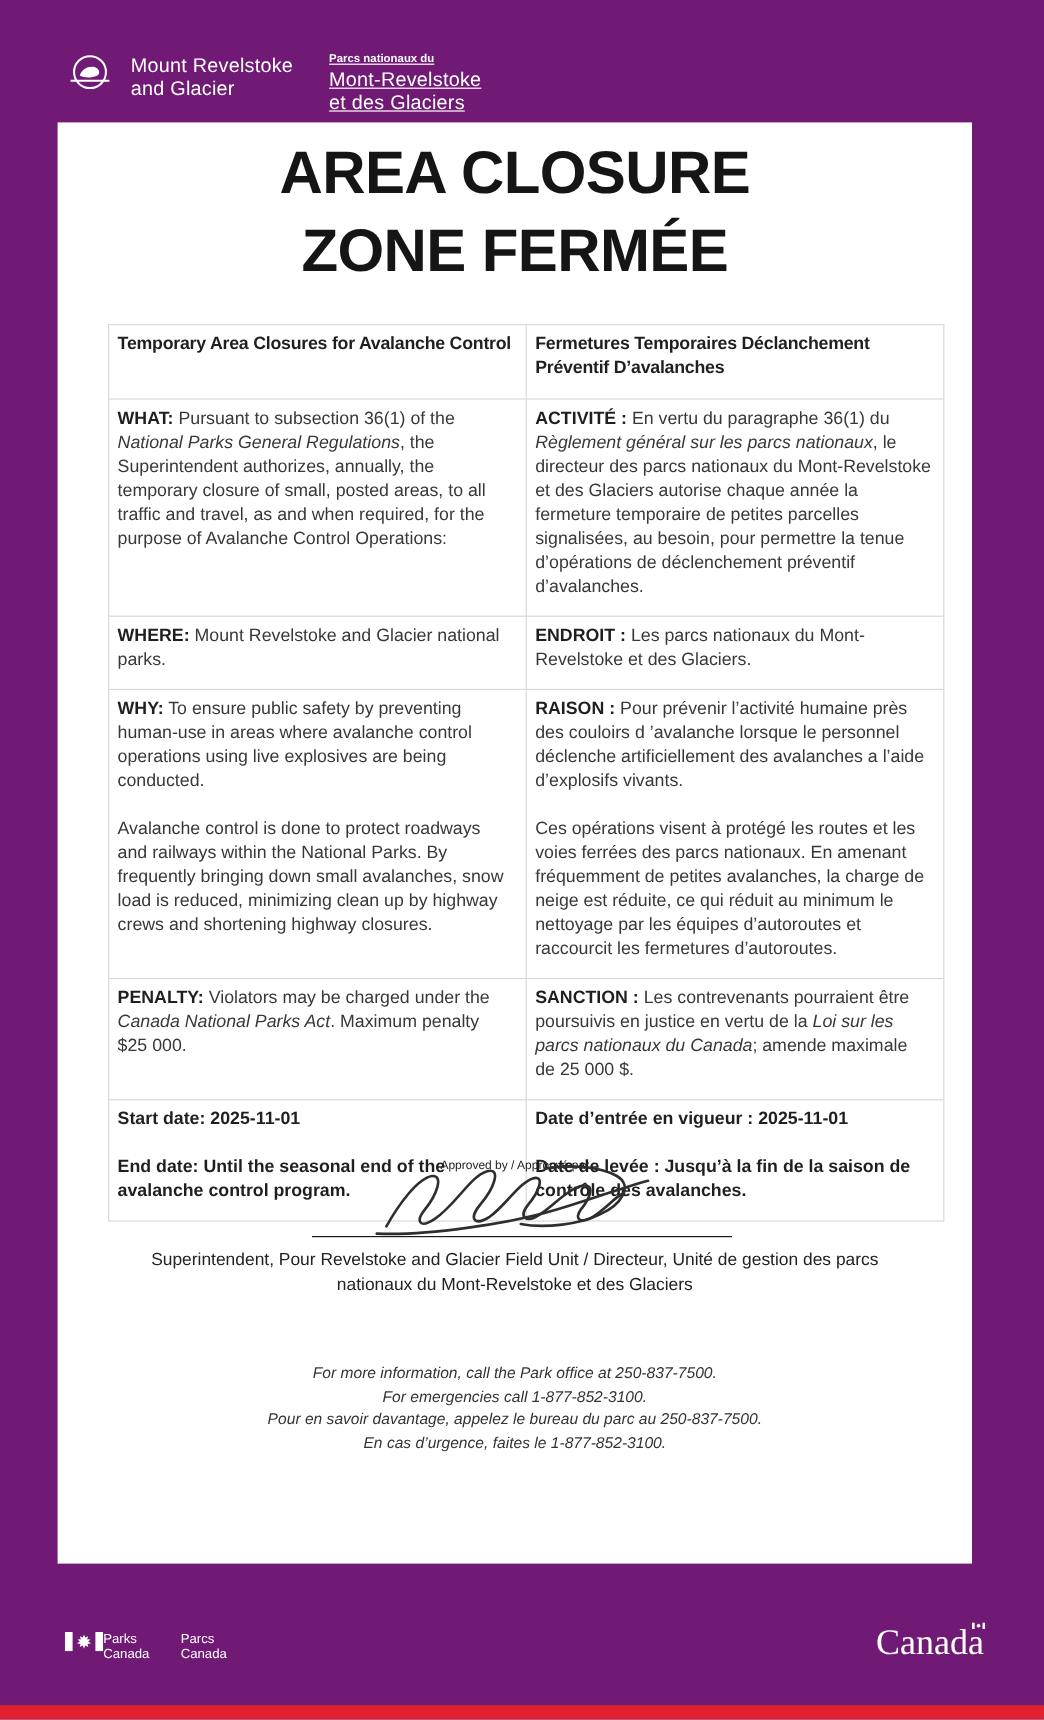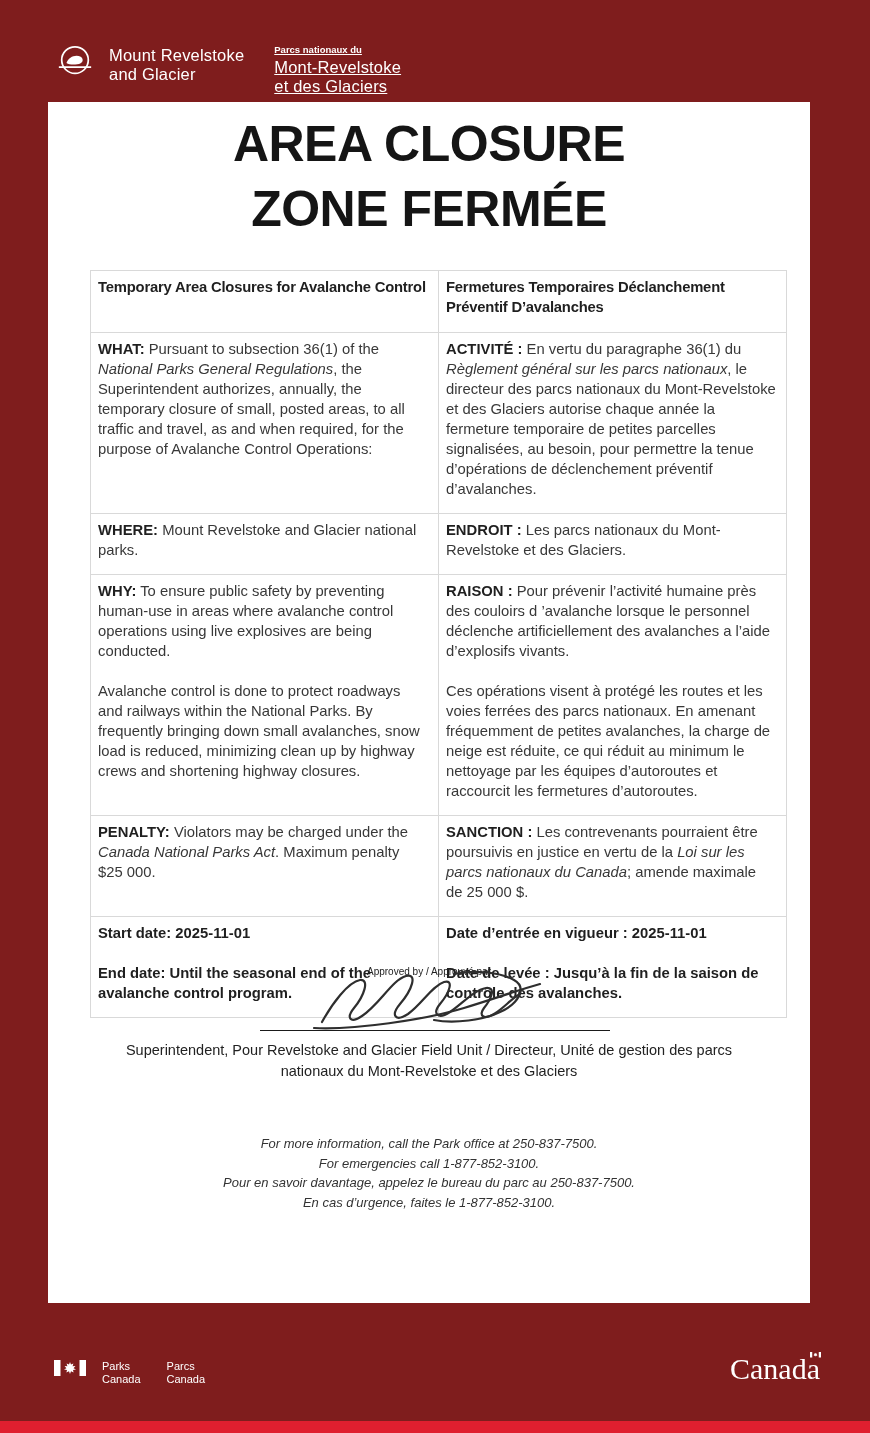--- a/index.html
+++ b/index.html
@@ -2,21 +2,21 @@
 <html><head>
 <meta charset="utf-8">
 <style>
   html, body { margin: 0; padding: 0; }
   body { width: 870px; height: 1433px; }
 
   .canvas {
     position: relative;
     width: 870px;
     height: 1433px;
-    background: #7f1d1d;
+    background: #701a75;
     font-family: "Liberation Sans", sans-serif;
     overflow: hidden;
   }
 
   
   .brand-header {
     position: absolute;
     left: 56px;
     top: 40px;
     display: flex;
@@ -123,21 +123,21 @@
   .fip {
     position: absolute;
     left: 54px;
     top: 1360px;
     display: flex;
     align-items: flex-start;
     color: #fff;
   }
   .fip .flag svg { display: block; width: 32px; height: 16px; }
   .fip-col { font-size: 11px; line-height: 13px; }
-  .fip-col.en { margin-left: 16px; }
+  .fip-col.en { }
   .fip-col.fr { margin-left: 26px; }
 
   .wordmark {
     position: absolute;
     right: 50px;
     top: 1352px;
     color: #fff;
     font-family: "Liberation Serif", serif;
     font-size: 30px;
     line-height: 34px;

